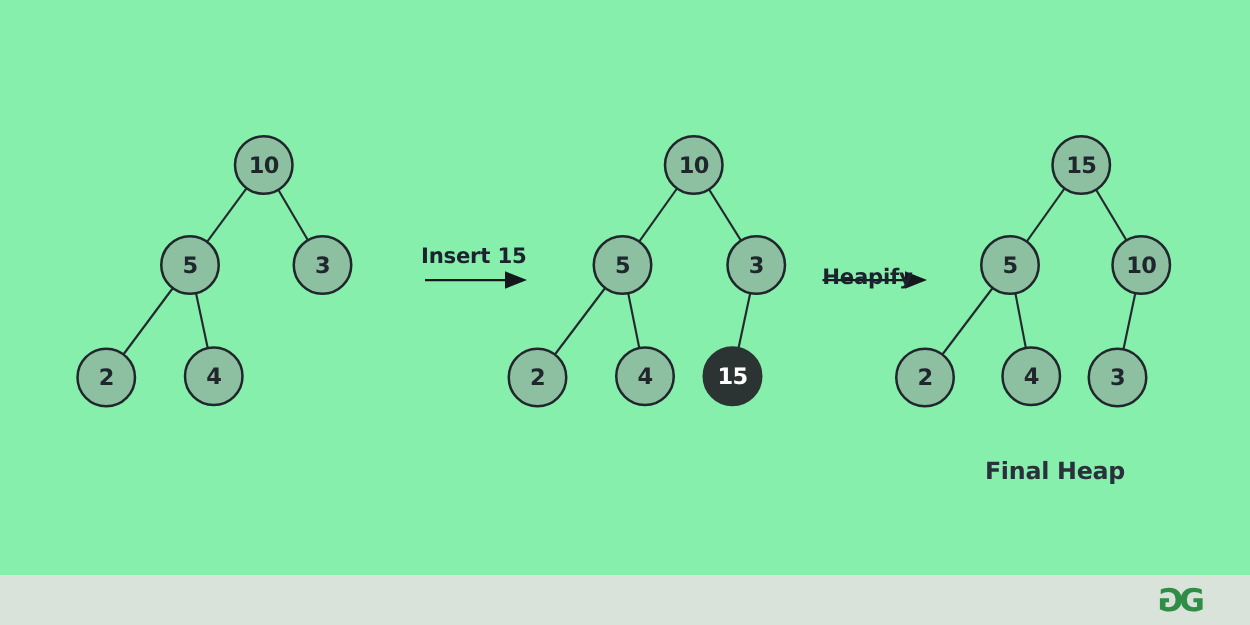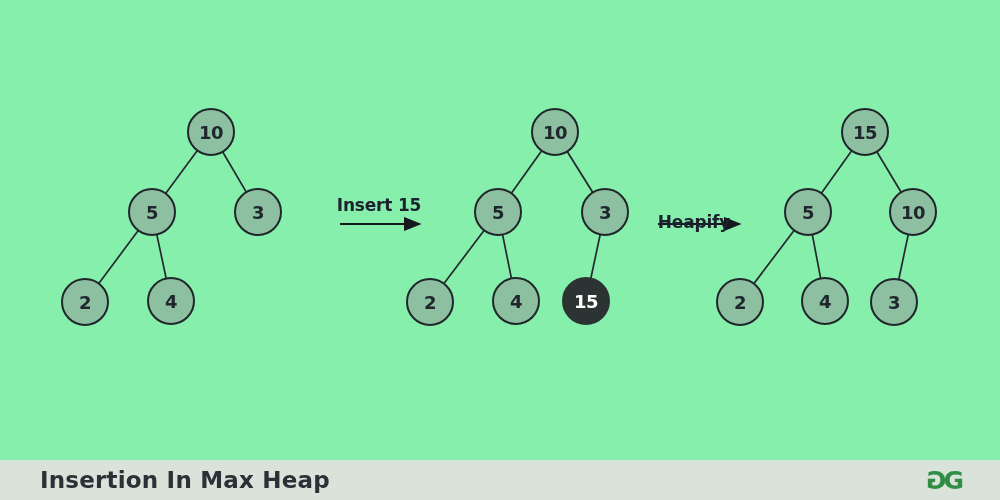--- a/index.html
+++ b/index.html
@@ -144,22 +144,22 @@
       <div class="node" style="left: 889px; top: 188px;">10</div>
       <div class="node" style="left: 716px; top: 278px;">2</div>
       <div class="node" style="left: 801px; top: 277px;">4</div>
       <div class="node" style="left: 870px; top: 278px;">3</div>
     </div>
 
   <div class="arrow-label insert-label">Insert 15</div>
 
   <div class="arrow-label heapify-label">Heapify</div>
 
+  <div class="final-label">Final Heap</div>
 
   <div class="title-bar">
-    <span class="title">Insertion In Max Heap</span>
     <span class="logo">
       <span class="g g-flip">G</span>
       <span class="g">G</span>
     </span>
   </div>
 
 </div>
 
 </body></html>

